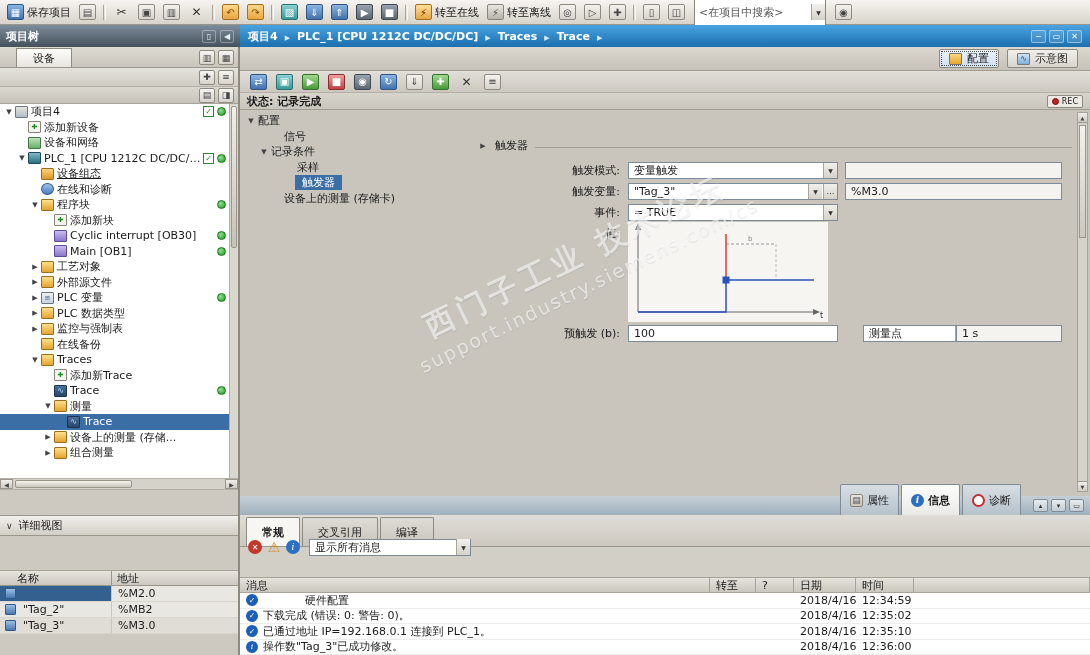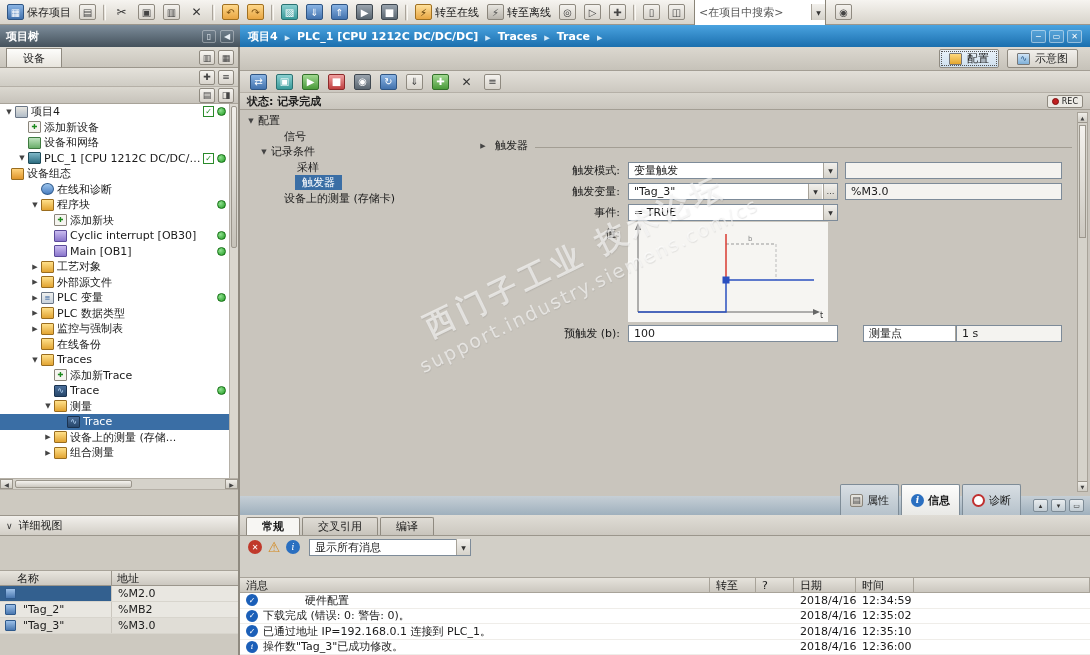--- a/index.html
+++ b/index.html
@@ -39,21 +39,21 @@
 #crumb{position:absolute;left:240px;top:25px;width:850px;height:22px;background:linear-gradient(#4aa3e0,#1b6fae);
   color:#fff;display:flex;align-items:center;padding:0 8px;font-weight:bold}
 .bc-item{cursor:pointer;white-space:nowrap}
 .bc-item:not(:last-of-type)::after{content:"▶";font-size:7px;margin:0 7px;color:#d6eaf8;font-weight:normal}
 #crumb .wbtns{margin-left:auto;display:flex;gap:3px}
 .wb{width:15px;height:13px;display:inline-flex;align-items:center;justify-content:center;font-size:8px;background:rgba(255,255,255,.12);border:1px solid rgba(255,255,255,.45);border-radius:2px}
 
 
 #lpanel{position:absolute;left:0;top:47px;width:240px;height:608px;background:#cdc9c0;border-right:2px solid #8f8a80}
 .devtab-row{position:absolute;left:0;top:0;right:0;height:21px;background:linear-gradient(#dedbd3,#c9c5bc);border-bottom:1px solid #9b968c;display:flex;align-items:flex-end}
-.devtab{height:19px;background:linear-gradient(#fdfdfb,#e8e5de);border:1px solid #8f8a80;border-bottom:none;padding:0 16px;display:flex;align-items:center;margin-left:6px}
+.devtab{height:19px;background:linear-gradient(#fdfdfb,#e8e5de);border:1px solid #8f8a80;border-bottom:none;padding:0 16px;display:flex;align-items:center;margin-left:16px}
 .rowicons{margin-left:auto;display:flex;gap:3px;padding:0 4px 2px 0}
 .sic{width:16px;height:15px;display:inline-flex;align-items:center;justify-content:center;font-size:9px;border:1px solid #8f8a80;border-radius:2px;background:linear-gradient(#f6f4f0,#d8d4cc);color:#444}
 .minibar{position:absolute;left:0;top:21px;right:0;height:19px;background:linear-gradient(#e5e2db,#cfccc4);border-bottom:1px solid #b5b0a7;display:flex;justify-content:flex-end;align-items:center;gap:3px;padding:0 4px}
 .minibar2{position:absolute;left:0;top:40px;right:0;height:17px;background:linear-gradient(#dbd8d0,#c7c3bb);border-bottom:1px solid #a8a399;display:flex;justify-content:flex-end;align-items:center;gap:3px;padding:0 4px}
 
 #tree{position:absolute;left:0;top:57px;right:0;height:374px;background:#fff;overflow:hidden}
 .trow{display:flex;align-items:center;height:15.5px;white-space:nowrap;overflow:hidden;cursor:default;padding-right:10px}
 .trow.sel{background:#3a6ea5;color:#fff}
 .trow.sel .tw{color:#dce8f4}
 .tw{width:10px;font-size:7px;color:#444;text-align:center;flex:none}
@@ -155,21 +155,21 @@
 .t-ic{display:inline-flex;align-items:center;justify-content:center;width:13px;height:13px;border-radius:2px;font-size:9px;flex:none}
 .ic-properties{background:linear-gradient(#e8e6e0,#c9c5bd);border:1px solid #8a857b;color:#555}
 .ic-properties::before{content:"▤"}
 .ic-info-tab{background:#2a6fc0;border-radius:50%;color:#fff;font-style:italic;font-family:"DejaVu Serif",serif}
 .ic-info-tab::before{content:"i"}
 .ic-diagnostics{background:#fff;border:2px solid #c03030;border-radius:50%}
 .iwin{display:flex;gap:3px;margin-left:10px;margin-bottom:3px}
 .wbtn{width:15px;height:13px;display:inline-flex;align-items:center;justify-content:center;font-size:7px;background:linear-gradient(#e8ecef,#c2ccd3);border:1px solid #7e8c97;border-radius:2px;color:#333}
 
 #insp{position:absolute;left:240px;top:515px;width:850px;height:140px;background:#d2cfc7}
-.subtabs{position:absolute;left:0;top:0;right:0;height:21px;display:flex;gap:2px;padding:2px 6px 0;background:linear-gradient(#e0ddd6,#ccc8c0);border-bottom:1px solid #9b968c}
+.subtabs{position:absolute;left:0;top:0;right:0;height:32px;display:flex;gap:2px;padding:2px 6px 0;background:linear-gradient(#e0ddd6,#ccc8c0);border-bottom:1px solid #9b968c}
 .stab{border:1px solid #8f8a80;border-bottom:none;padding:0 15px;display:flex;align-items:center;background:linear-gradient(#dfdcd5,#c8c4bc);border-radius:2px 2px 0 0}
 .stab.active{background:#f7f6f3;font-weight:bold}
 .filterrow{position:absolute;left:0;top:21px;right:0;height:22px;display:flex;align-items:center;gap:5px;padding:0 8px}
 .f-ic{width:14px;height:14px;border-radius:50%;display:inline-flex;align-items:center;justify-content:center;font-size:9px;color:#fff;flex:none}
 .f-err{background:#c0392b}.f-err::before{content:"✕";font-size:8px}
 .f-warn{background:transparent;color:#d4881c;font-size:14px}.f-warn::before{content:"⚠"}
 .f-info{background:#2a6fc0;font-style:italic;font-family:"DejaVu Serif",serif}.f-info::before{content:"i"}
 .fcombo{width:162px;height:17px;background:#fff;border:1px solid #7d8b99;display:flex;align-items:center;justify-content:space-between;padding-left:5px;margin-left:4px}
 #msgtable{position:absolute;left:0;top:62px;right:0;bottom:0;background:#fff}
 .msg-head{display:flex;height:16px;background:linear-gradient(#e6e3dc,#cbc7bf);border-top:1px solid #a8a399;border-bottom:1px solid #a8a399}
@@ -409,21 +409,21 @@
         <div class="trow has-chk has-dot" style="padding-left: 17px;">
           <span class="tw">▼</span>
           <span class="tic ic-plc"></span>
           <span class="tlabel">PLC_1 [CPU 1212C DC/DC/DC]</span>
           <span class="badges">
             <span class="chk">✓</span>
             <span class="dot"></span>
           </span>
         </div>
 
-        <div class="trow" style="">
+        <div class="trow" style="padding-left: 30px; text-decoration: underline;">
           <span class="tw"></span>
           <span class="tic ic-device-config"></span>
           <span class="tlabel">设备组态</span>
           <span class="badges">
             
             
           </span>
         </div>
 
         <div class="trow" style="padding-left: 30px;">

